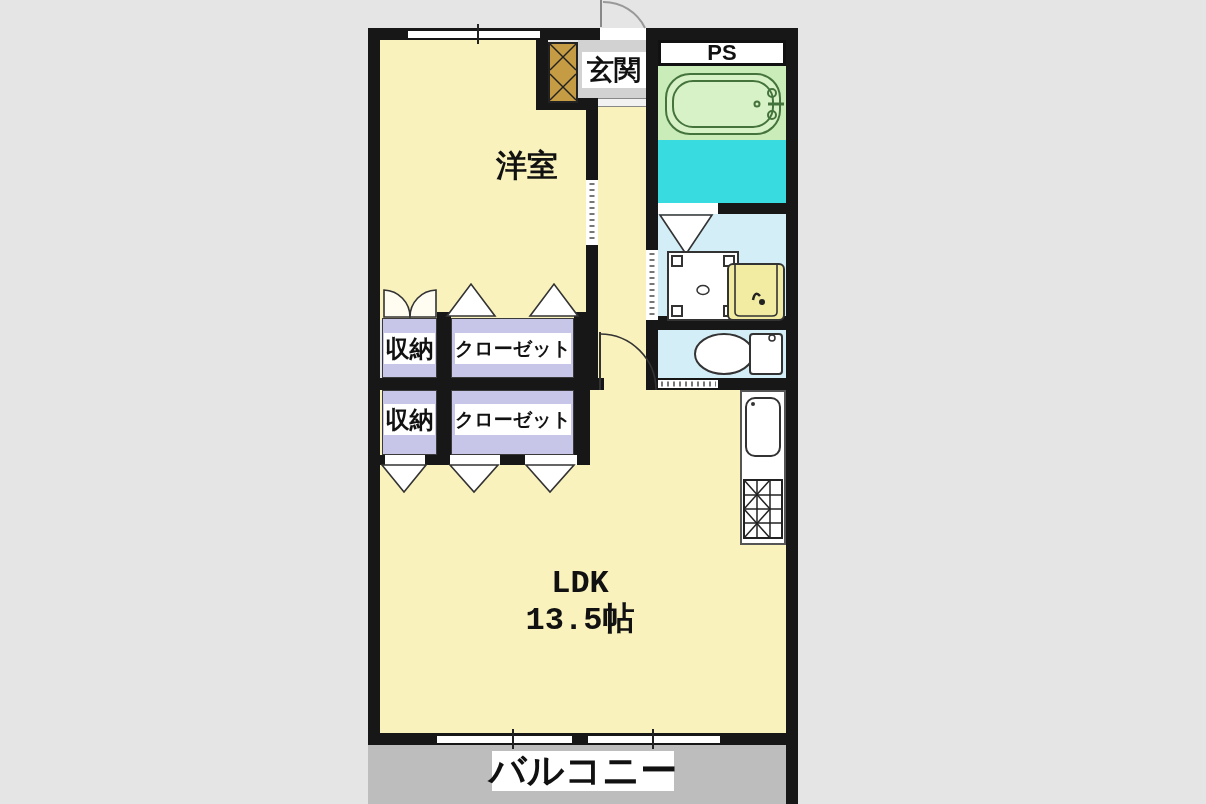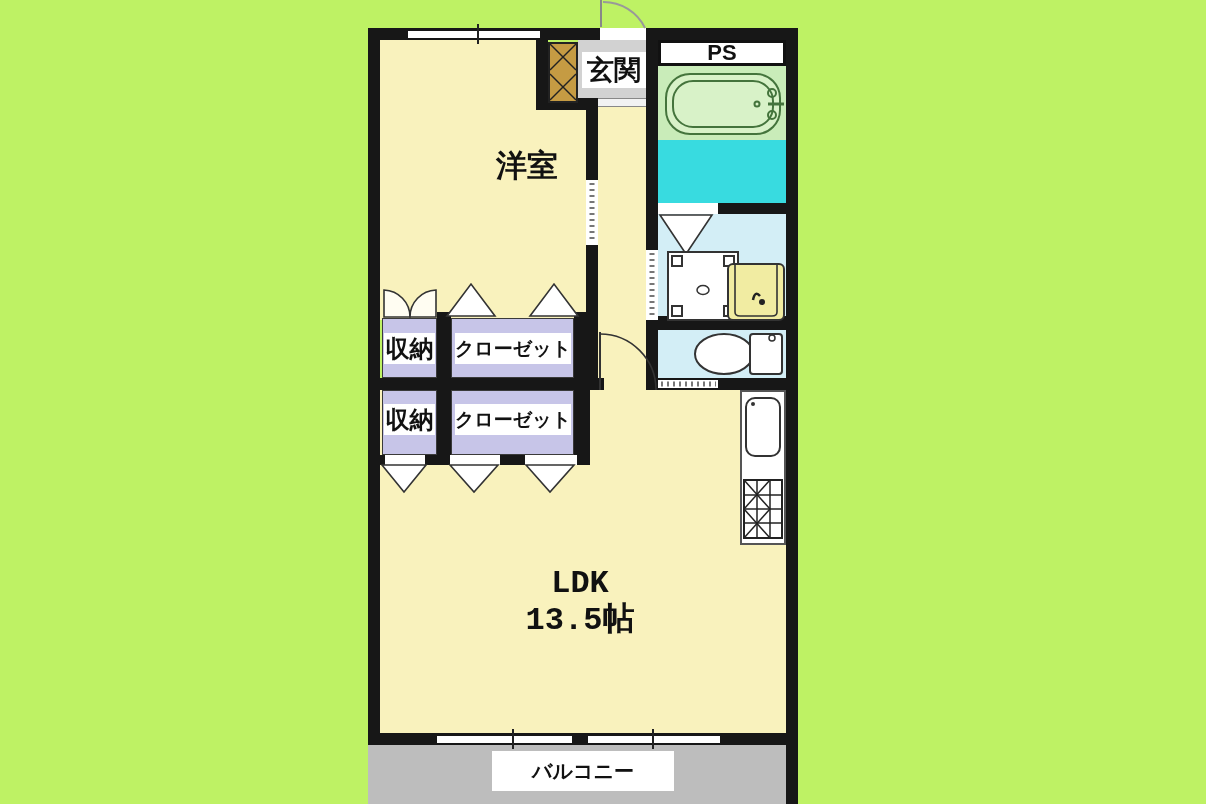--- a/index.html
+++ b/index.html
@@ -1,16 +1,16 @@
 <!DOCTYPE html>
 <html><head>
 <meta charset="utf-8">
 <style>
   html,body{margin:0;padding:0;background:#fff;}
-  #stage{position:relative;width:1206px;height:804px;background:#bef264;overflow:hidden;
+  #stage{position:relative;width:1206px;height:804px;background:#e5e5e5;overflow:hidden;
          font-family:"Liberation Sans","DejaVu Sans",sans-serif;}
   .abs{position:absolute;box-sizing:border-box;}
   .wall{background:#171717;}
   .floor-cream{background:#f9f2bd;}
   .floor-genkan{background:#d2d2d2;}
   .floor-wash{background:#d3eef6;}
   .floor-bathtub{background:#c9ecb9;}
   .floor-bathwet{background:#38dbe0;}
   .floor-storage{background:#c7c5e8;border:1.5px solid #3a3a3a;}
   .floor-balcony{background:#bdbdbd;}
@@ -203,18 +203,18 @@
   <div class="abs labelbox z30" style="left:455px;top:333px;width:116px;height:31px;font-size:19px;">
       <span>クローゼット</span>
     </div>
   <div class="abs labelbox z30" style="left:384px;top:404px;width:51px;height:31px;font-size:24px;">
       <span>収納</span>
     </div>
   <div class="abs labelbox z30" style="left:455px;top:404px;width:116px;height:31px;font-size:19px;">
       <span>クローゼット</span>
     </div>
 
-  <div class="abs labelbox z50" style="left:492px;top:751px;width:182px;height:40px;font-size:20px;">
+  <div class="abs labelbox z50" style="left:492px;top:751px;width:182px;height:40px;font-size:37px;">
       <span>バルコニー</span>
     </div>
 
 
 </div>
 
 </body></html>

